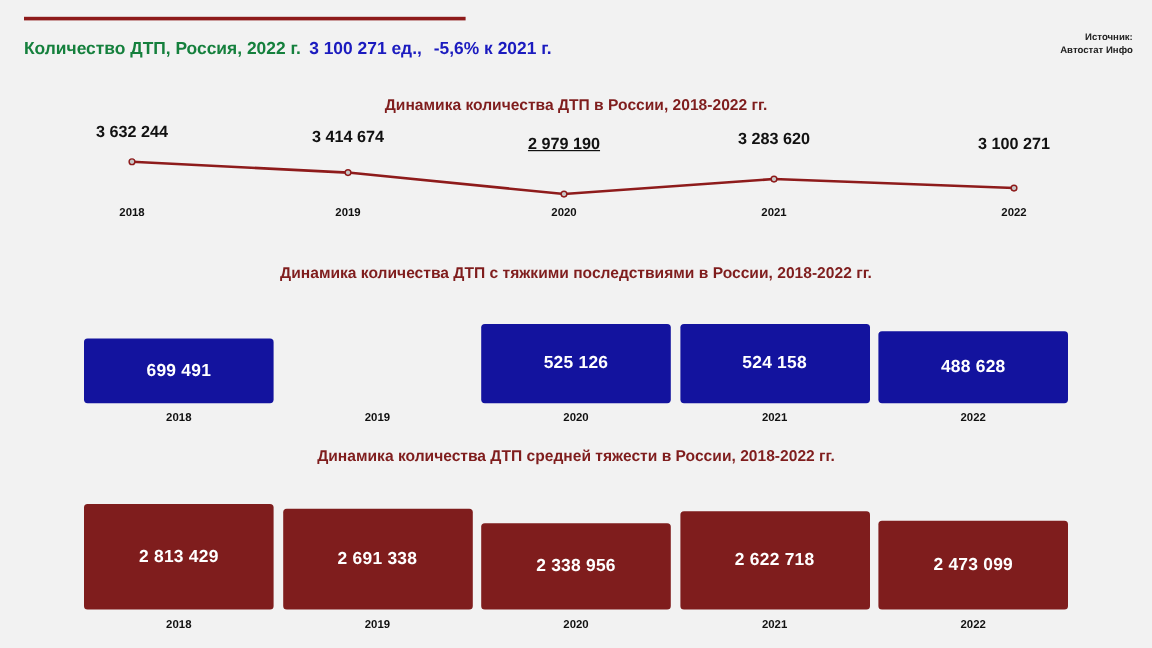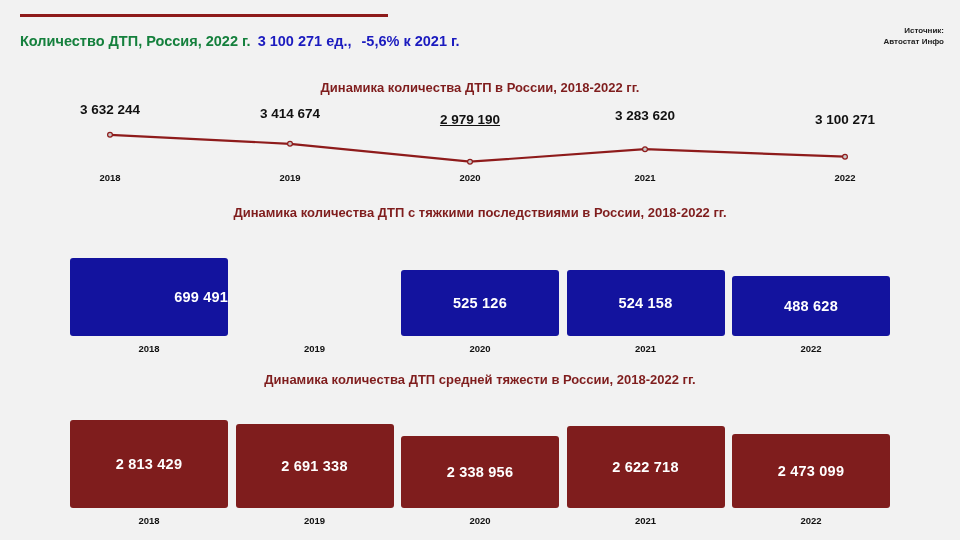--- a/index.html
+++ b/index.html
@@ -166,24 +166,24 @@
     </svg>
   <div class="line-years" id="line-years">
       <div class="line-year" style="left: 110px;">2018</div>
       <div class="line-year" style="left: 290px;">2019</div>
       <div class="line-year" style="left: 470px;">2020</div>
       <div class="line-year" style="left: 645px;">2021</div>
       <div class="line-year" style="left: 845px;">2022</div>
     </div>
 </div>
 
-<div class="section-title" style="top:205px;">Динамика количества ДТП с тяжкими последствиями в России, 2018-2022 гг.</div>
+<div class="section-title" style="top:220px;">Динамика количества ДТП с тяжкими последствиями в России, 2018-2022 гг.</div>
 <div class="bars-row" id="bars-1" style="top:246px; height:108px;">
     <div class="bar-col">
-      <div class="bar" style="height: 78px; justify-content: flex-end;">
+      <div class="bar" style="height: 54px;">
         <span class="bar-value">699 491</span>
       </div>
       <div class="bar-year">2018</div>
     </div>
     <div class="bar-col">
       <div class="bar-year">2019</div>
     </div>
     <div class="bar-col">
       <div class="bar" style="height: 66px;">
         <span class="bar-value">525 126</span>

